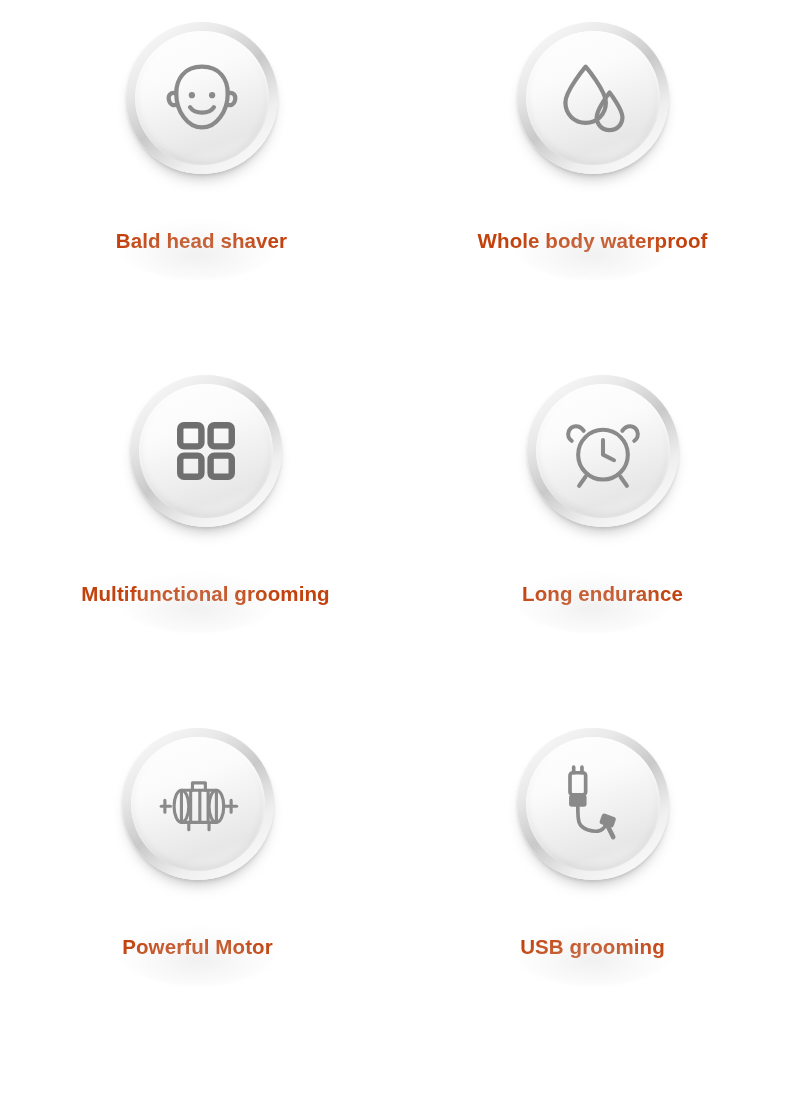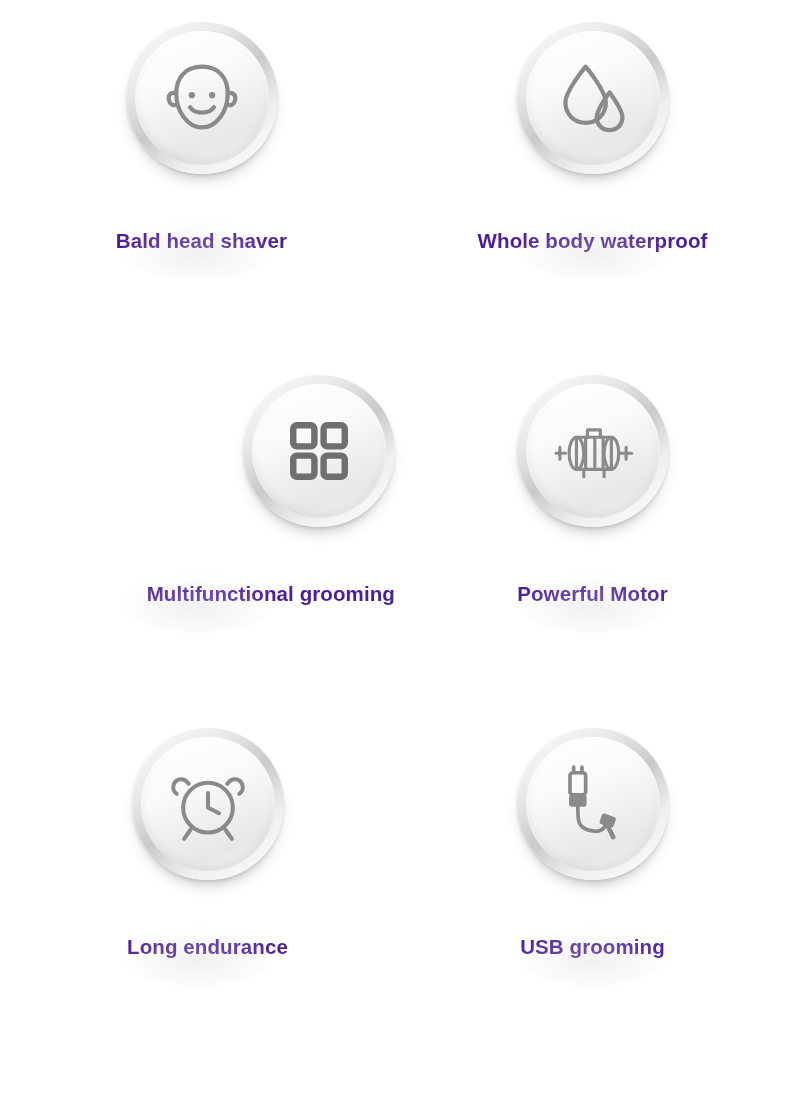--- a/index.html
+++ b/index.html
@@ -25,21 +25,21 @@
   }
   .feature-cell {
     position: relative;
     display: flex;
     flex-direction: column;
     align-items: center;
   }
   
   .cell-0 { padding-left: 8px; }
   .cell-1 { padding-left: 0px; }
-  .cell-2 { padding-left: 16px; align-items: flex-end; }
+  .cell-2 { padding-left: 16px; }
   .cell-3 { padding-left: 0px; }
   .cell-4 { padding-left: 20px; }
   .cell-5 { padding-left: 0px; }
 
   .badge {
     position: relative;
     width: 152px;
     height: 152px;
     border-radius: 50%;
     background:
@@ -92,21 +92,21 @@
     filter: blur(3px);
     opacity: 0.8;
     pointer-events: none;
     z-index: 0;
   }
 
   .feature-label {
     margin-top: 55px;
     font-size: 20.5px;
     font-weight: bold;
-    color: #4c1d95;
+    color: #c2410c;
     letter-spacing: 0.1px;
     white-space: nowrap;
     text-align: center;
   }
 </style>
 </head>
 <body>
 
 <div class="feature-grid">
 
@@ -146,20 +146,36 @@
       <span class="badge-icon">
         <svg viewBox="0 0 100 100" fill="none" stroke="#6f6f6f" stroke-width="7" stroke-linejoin="round">
           <rect x="22" y="22" width="23" height="23" rx="4"></rect>
           <rect x="55" y="22" width="23" height="23" rx="4"></rect>
           <rect x="22" y="55" width="23" height="23" rx="4"></rect>
           <rect x="55" y="55" width="23" height="23" rx="4"></rect>
         </svg>
       </span>
     </div>
     <div class="feature-label">Multifunctional grooming</div>
+  </div>
+
+  <div class="feature-cell cell-4">
+    <div class="reflection"></div>
+    <div class="badge">
+      <span class="badge-icon">
+        <svg viewBox="0 0 100 100" fill="none" stroke="#8a8a8a" stroke-width="4.4" stroke-linecap="round" stroke-linejoin="round">
+          <circle cx="50" cy="54" r="27"></circle>
+          <path d="M50 38 L50 54 L62 60"></path>
+          <path d="M29 28 C24 21 16 22 13 28 C11 33 13 37 16 39"></path>
+          <path d="M71 28 C76 21 84 22 87 28 C89 33 87 37 84 39"></path>
+          <path d="M31 78 L24 88 M69 78 L76 88"></path>
+        </svg>
+      </span>
+    </div>
+    <div class="feature-label">Long endurance</div>
   </div>
 
   <div class="feature-cell cell-3">
     <div class="reflection"></div>
     <div class="badge">
       <span class="badge-icon">
         <svg viewBox="0 0 100 100" fill="none" stroke="#8a8a8a" stroke-width="3.4" stroke-linecap="round" stroke-linejoin="round">
           <path d="M32 35 L70 35 L70 70 L32 70 Z"></path>
           <ellipse cx="32" cy="52.5" rx="8" ry="17.5"></ellipse>
           <ellipse cx="70" cy="52.5" rx="8" ry="17.5"></ellipse>
@@ -168,36 +184,20 @@
           <path d="M78 52.5 L92 52.5"></path>
           <path d="M20 52.5 L10 52.5"></path>
           <path d="M86 46 L86 59 M14 46 L14 59"></path>
           <path d="M40 70 L40 78 M62 70 L62 78"></path>
         </svg>
       </span>
     </div>
     <div class="feature-label">Powerful Motor</div>
   </div>
 
-  <div class="feature-cell cell-4">
-    <div class="reflection"></div>
-    <div class="badge">
-      <span class="badge-icon">
-        <svg viewBox="0 0 100 100" fill="none" stroke="#8a8a8a" stroke-width="4.4" stroke-linecap="round" stroke-linejoin="round">
-          <circle cx="50" cy="54" r="27"></circle>
-          <path d="M50 38 L50 54 L62 60"></path>
-          <path d="M29 28 C24 21 16 22 13 28 C11 33 13 37 16 39"></path>
-          <path d="M71 28 C76 21 84 22 87 28 C89 33 87 37 84 39"></path>
-          <path d="M31 78 L24 88 M69 78 L76 88"></path>
-        </svg>
-      </span>
-    </div>
-    <div class="feature-label">Long endurance</div>
-  </div>
-
   <div class="feature-cell cell-5">
     <div class="reflection"></div>
     <div class="badge">
       <span class="badge-icon">
         <svg viewBox="0 0 100 100" fill="none" stroke="#8a8a8a" stroke-width="4" stroke-linecap="round" stroke-linejoin="round">
           <rect x="25" y="16" width="17" height="24" rx="3"></rect>
           <path d="M29 16 L29 10 M38 16 L38 10"></path>
           <rect x="24" y="40" width="19" height="13" rx="3" fill="#8a8a8a" stroke="none"></rect>
           <path d="M33.5 53 C33.5 68 33.5 74 44 78 C56 82 62 78 64 72"></path>
           <rect x="58" y="62" width="16" height="12" rx="3" transform="rotate(20 66 68)" fill="#8a8a8a" stroke="none"></rect>

